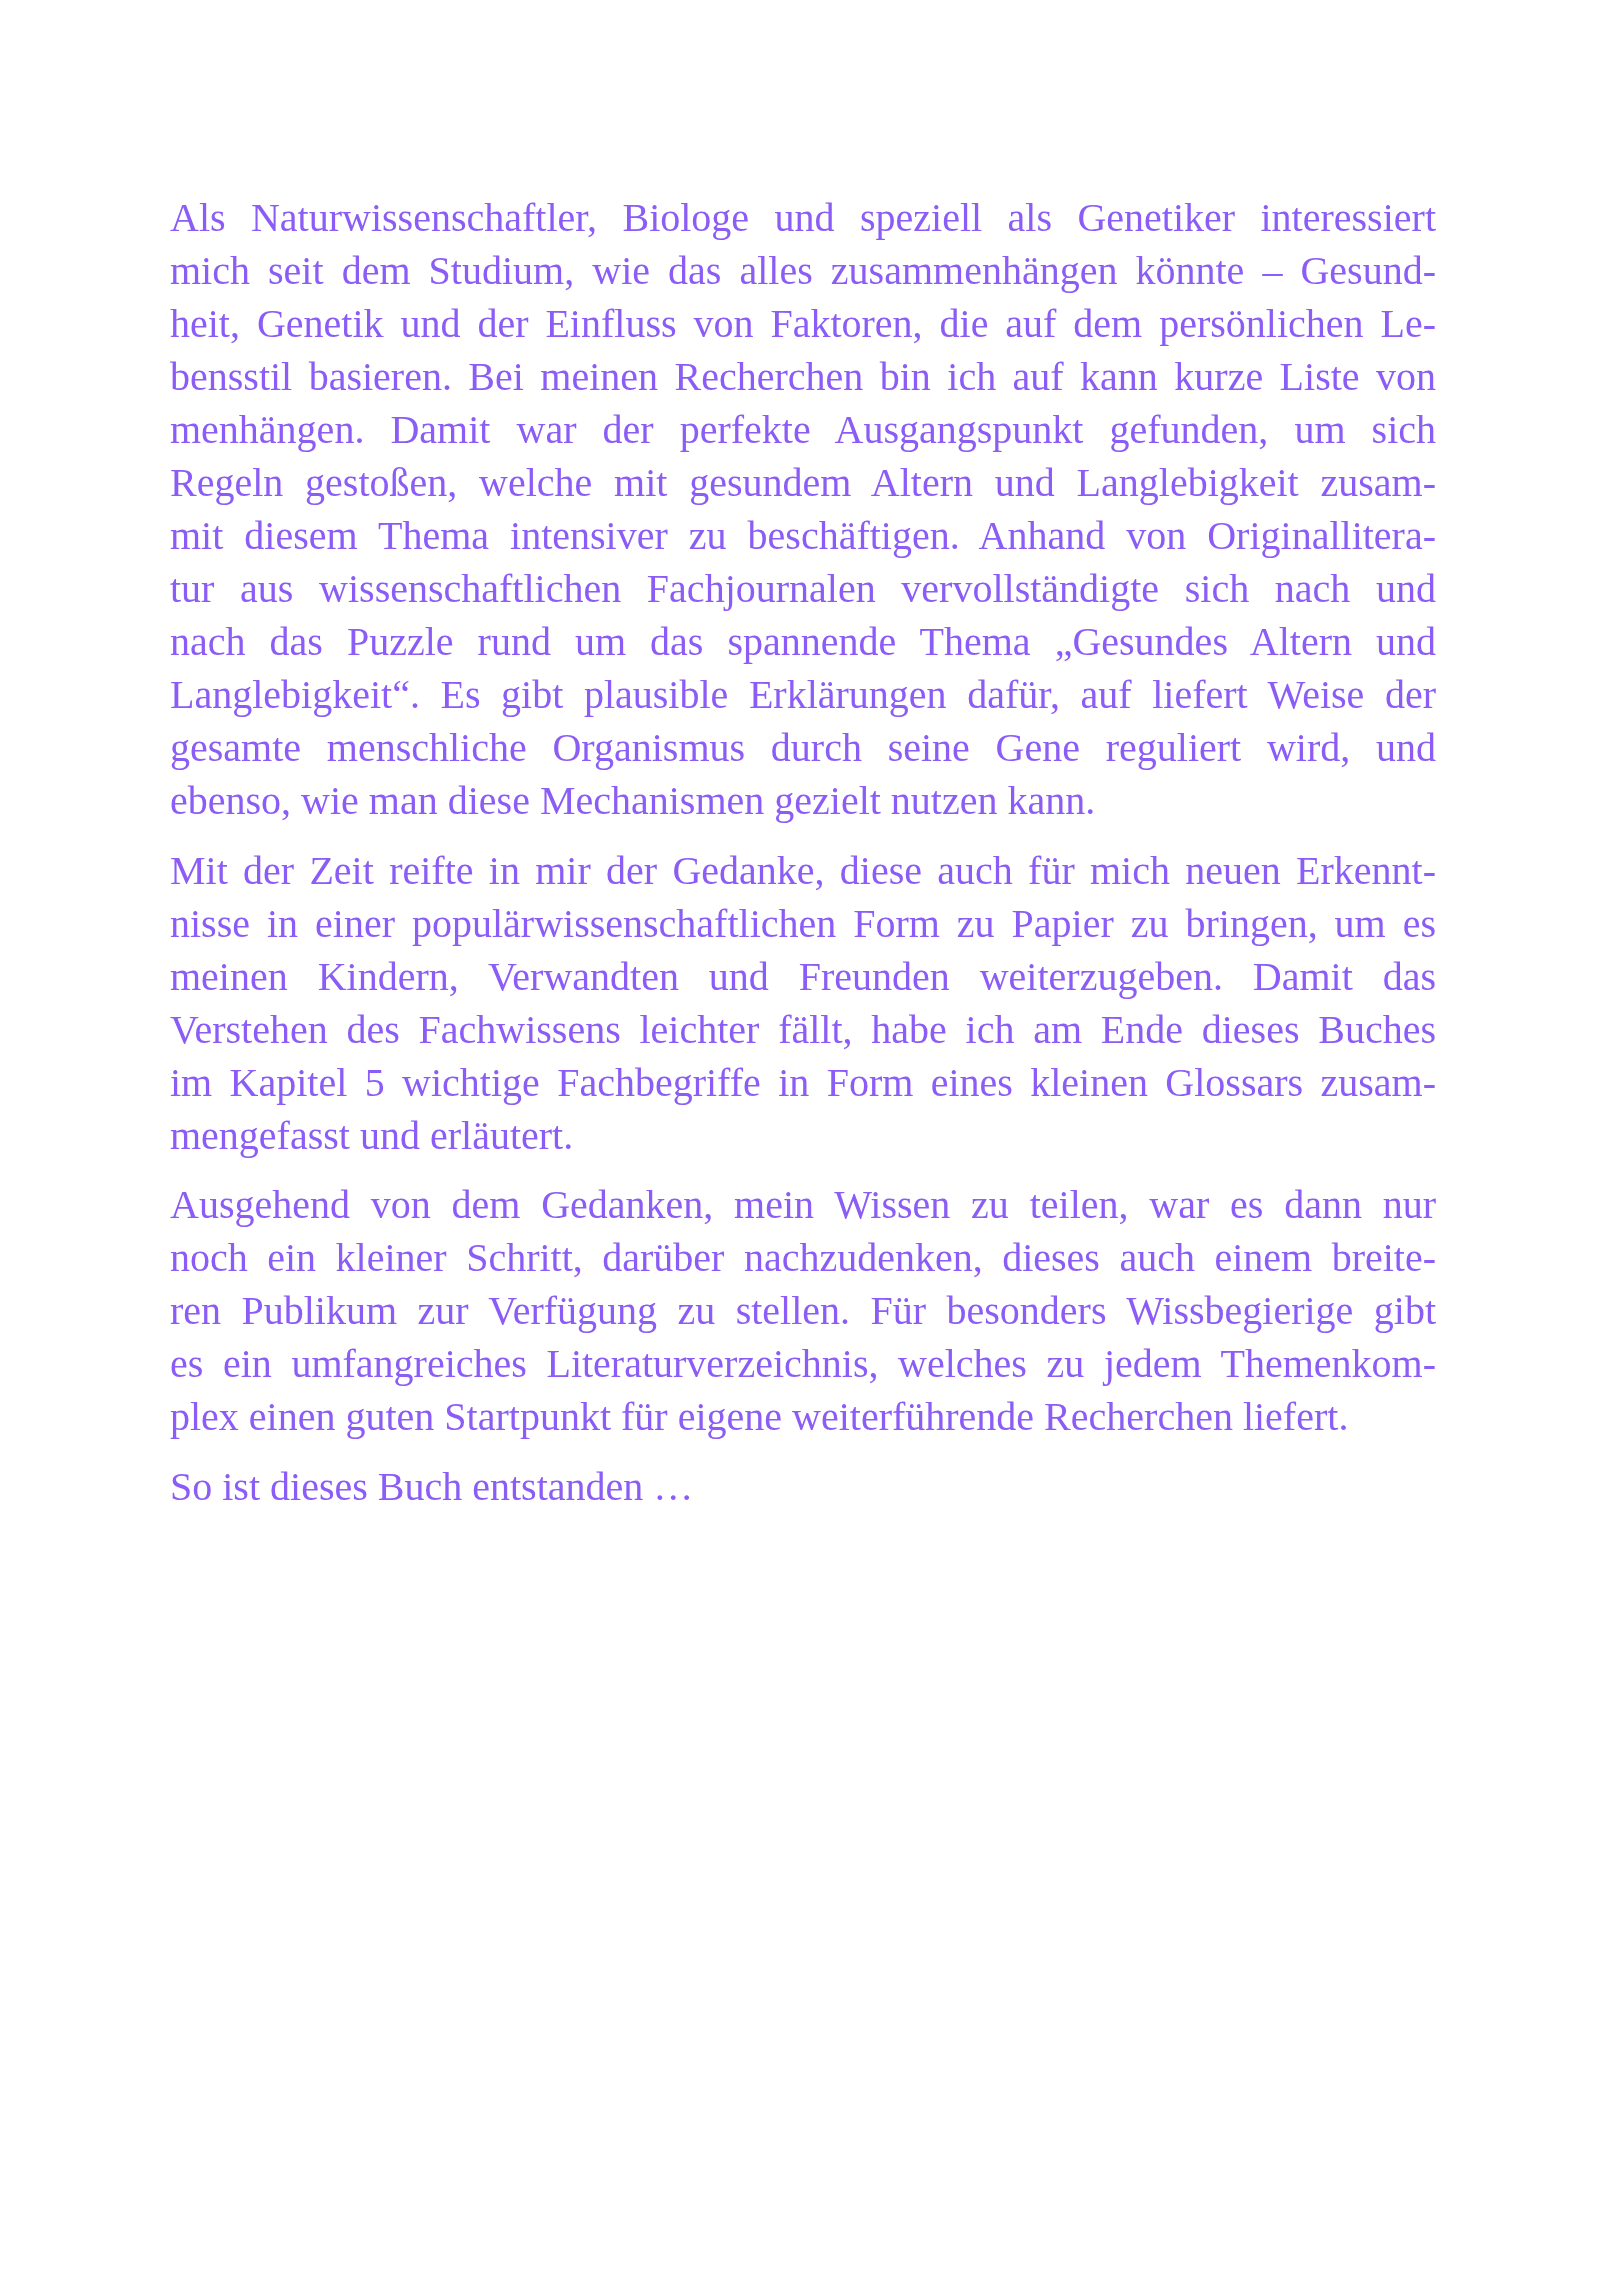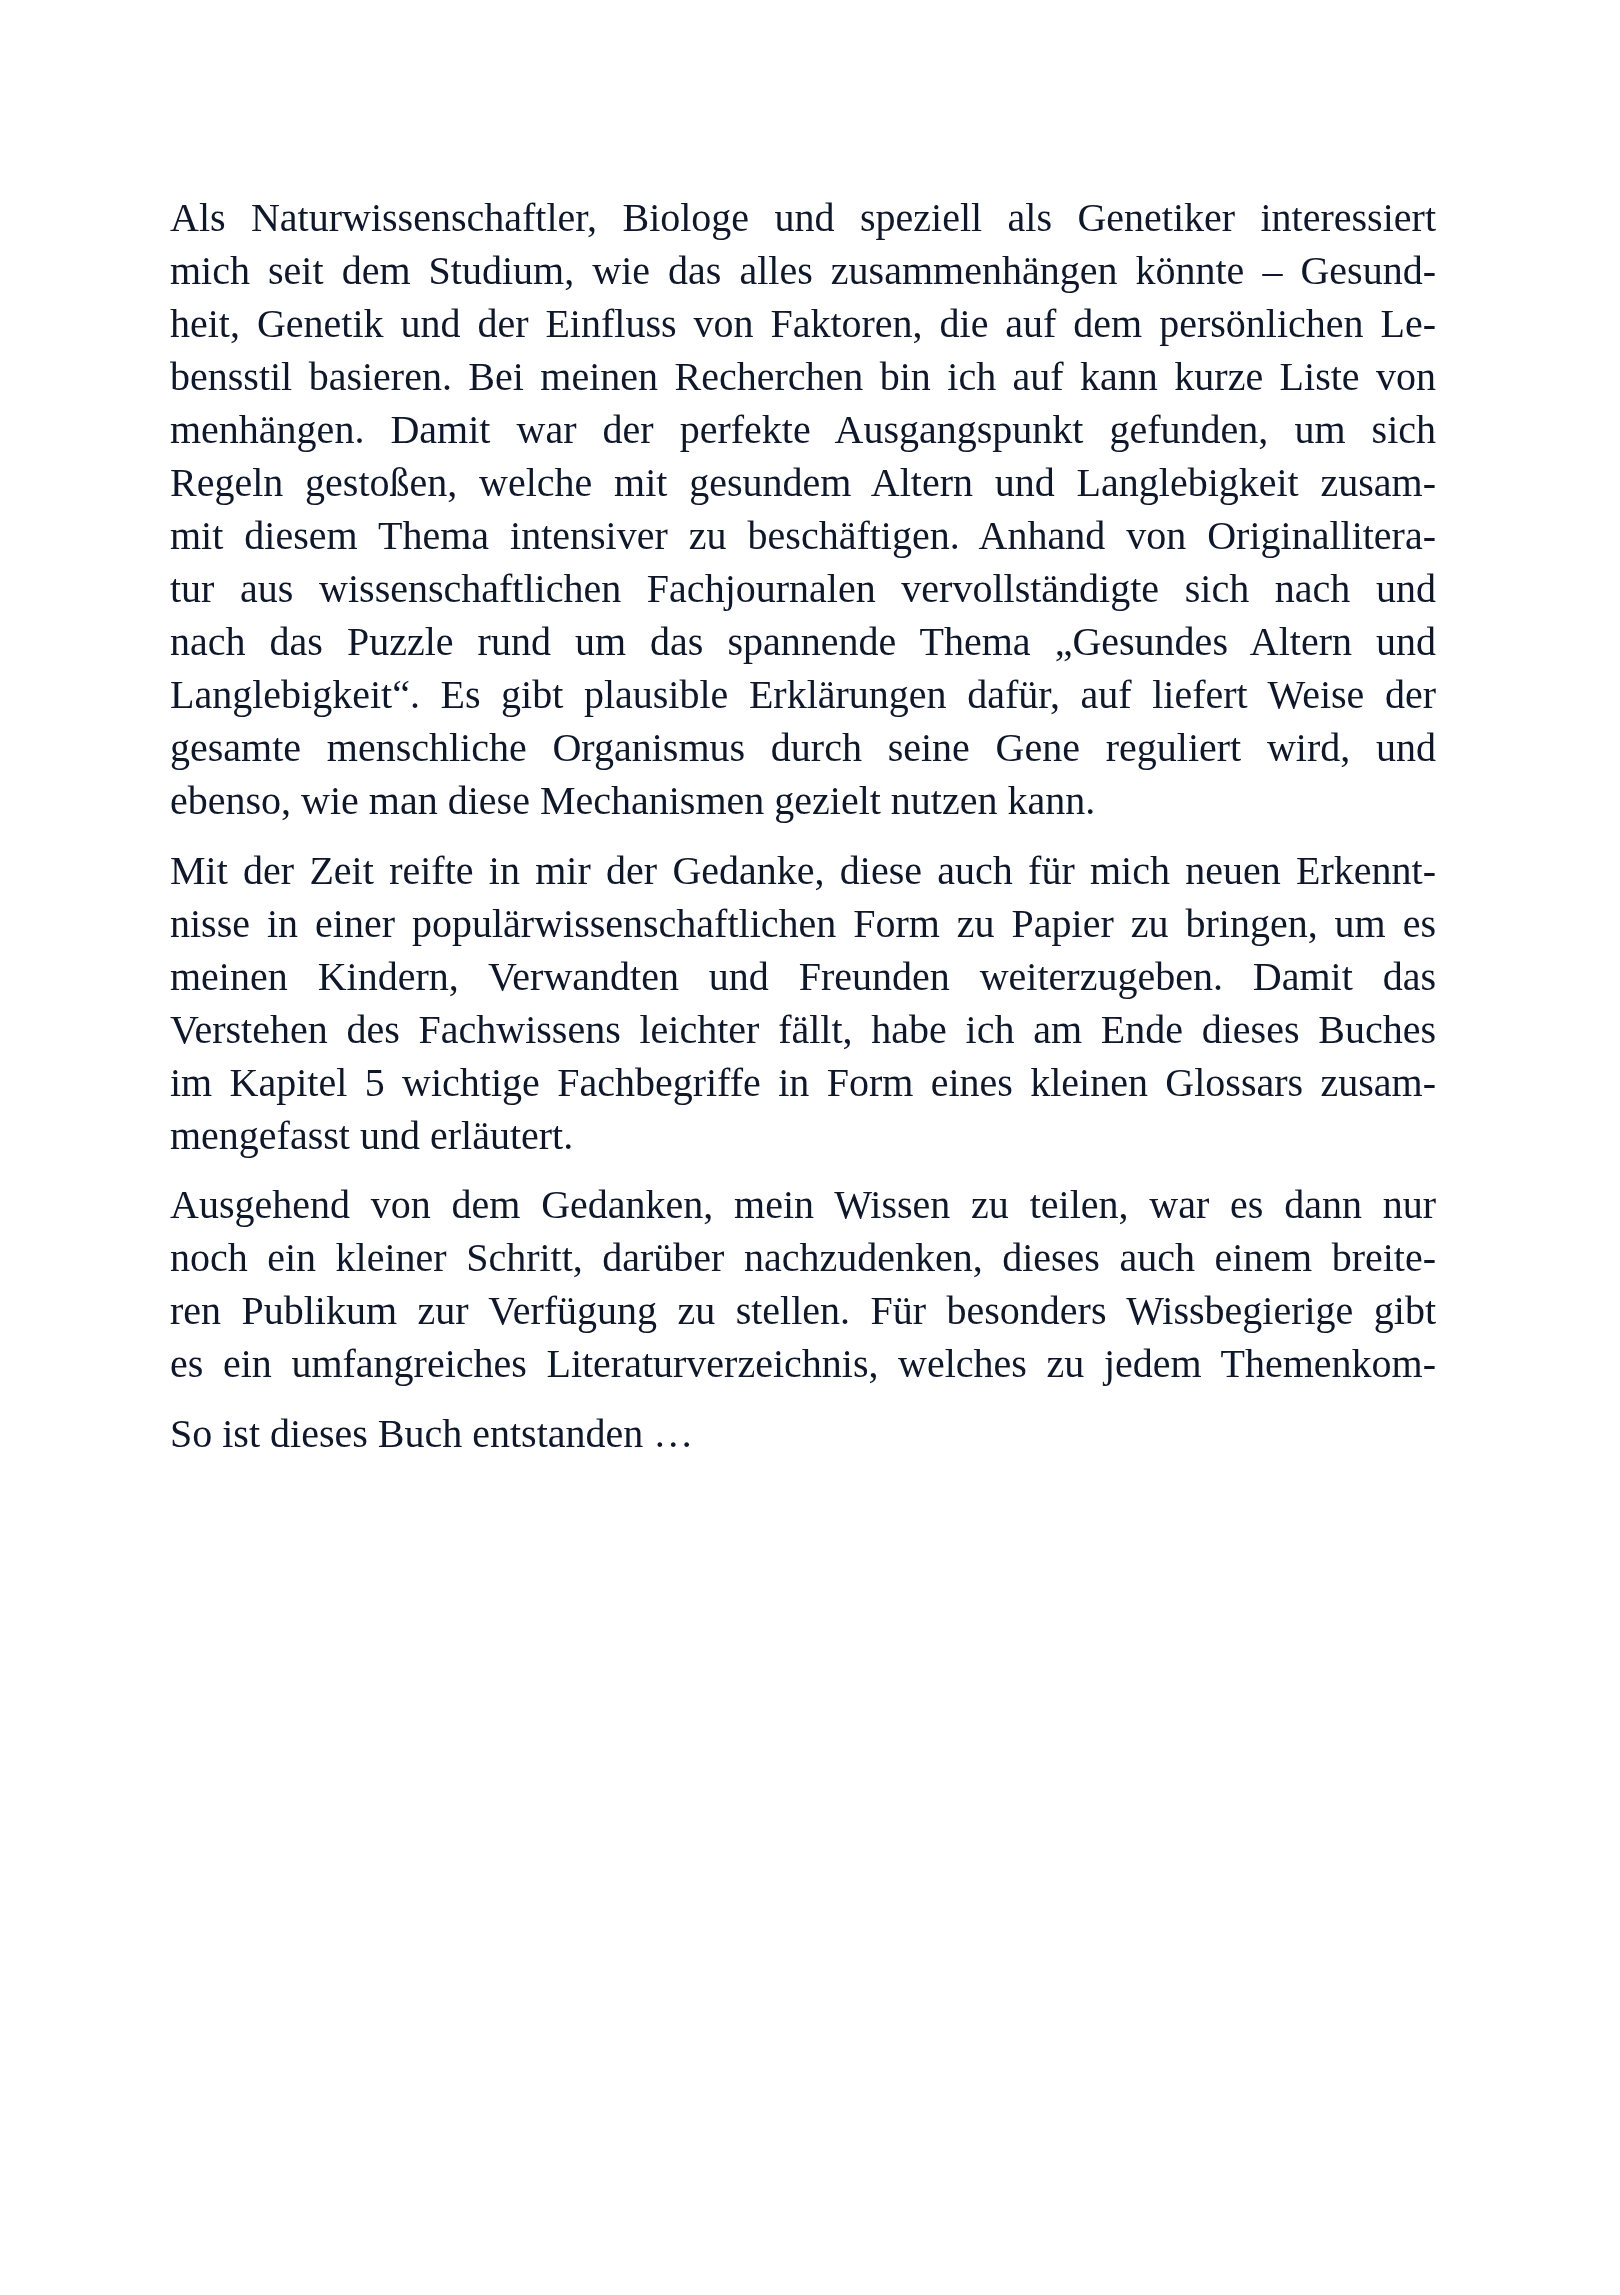--- a/index.html
+++ b/index.html
@@ -36,21 +36,21 @@
   }
   .line.last {
     text-align: center;
     text-align-last: left;
   }
 </style>
 </head>
 <body>
 
 <div class="page" style="background: rgb(255, 255, 255);">
-  <div class="text-block" style="color: #0f172a;">
+  <div class="text-block" style="color: #8b5cf6;">
       <div class="paragraph">
         <div class="line">Als Naturwissenschaftler, Biologe und speziell als Genetiker interessiert</div>
         <div class="line">mich seit dem Studium, wie das alles zusammenhängen könnte – Gesund-</div>
         <div class="line">heit, Genetik und der Einfluss von Faktoren, die auf dem persönlichen Le-</div>
         <div class="line">bensstil basieren. Bei meinen Recherchen bin ich auf kann kurze Liste von</div>
         <div class="line">menhängen. Damit war der perfekte Ausgangspunkt gefunden, um sich</div>
         <div class="line">Regeln gestoßen, welche mit gesundem Altern und Langlebigkeit zusam-</div>
         <div class="line">mit diesem Thema intensiver zu beschäftigen. Anhand von Originallitera-</div>
         <div class="line">tur aus wissenschaftlichen Fachjournalen vervollständigte sich nach und</div>
         <div class="line">nach das Puzzle rund um das spannende Thema „Gesundes Altern und</div>
@@ -64,19 +64,20 @@
         <div class="line">meinen Kindern, Verwandten und Freunden weiterzugeben. Damit das</div>
         <div class="line">Verstehen des Fachwissens leichter fällt, habe ich am Ende dieses Buches</div>
         <div class="line">im Kapitel 5 wichtige Fachbegriffe in Form eines kleinen Glossars zusam-</div>
         <div class="line last">mengefasst und erläutert.</div>
       </div>
       <div class="paragraph">
         <div class="line">Ausgehend von dem Gedanken, mein Wissen zu teilen, war es dann nur</div>
         <div class="line">noch ein kleiner Schritt, darüber nachzudenken, dieses auch einem breite-</div>
         <div class="line">ren Publikum zur Verfügung zu stellen. Für besonders Wissbegierige gibt</div>
         <div class="line">es ein umfangreiches Literaturverzeichnis, welches zu jedem Themenkom-</div>
+        <div class="line last">plex einen guten Startpunkt für eigene weiterführende Recherchen liefert.</div>
       </div>
       <div class="paragraph">
         <div class="line last">So ist dieses Buch entstanden …</div>
       </div>
     </div>
 </div>
 
 
 </body></html>

